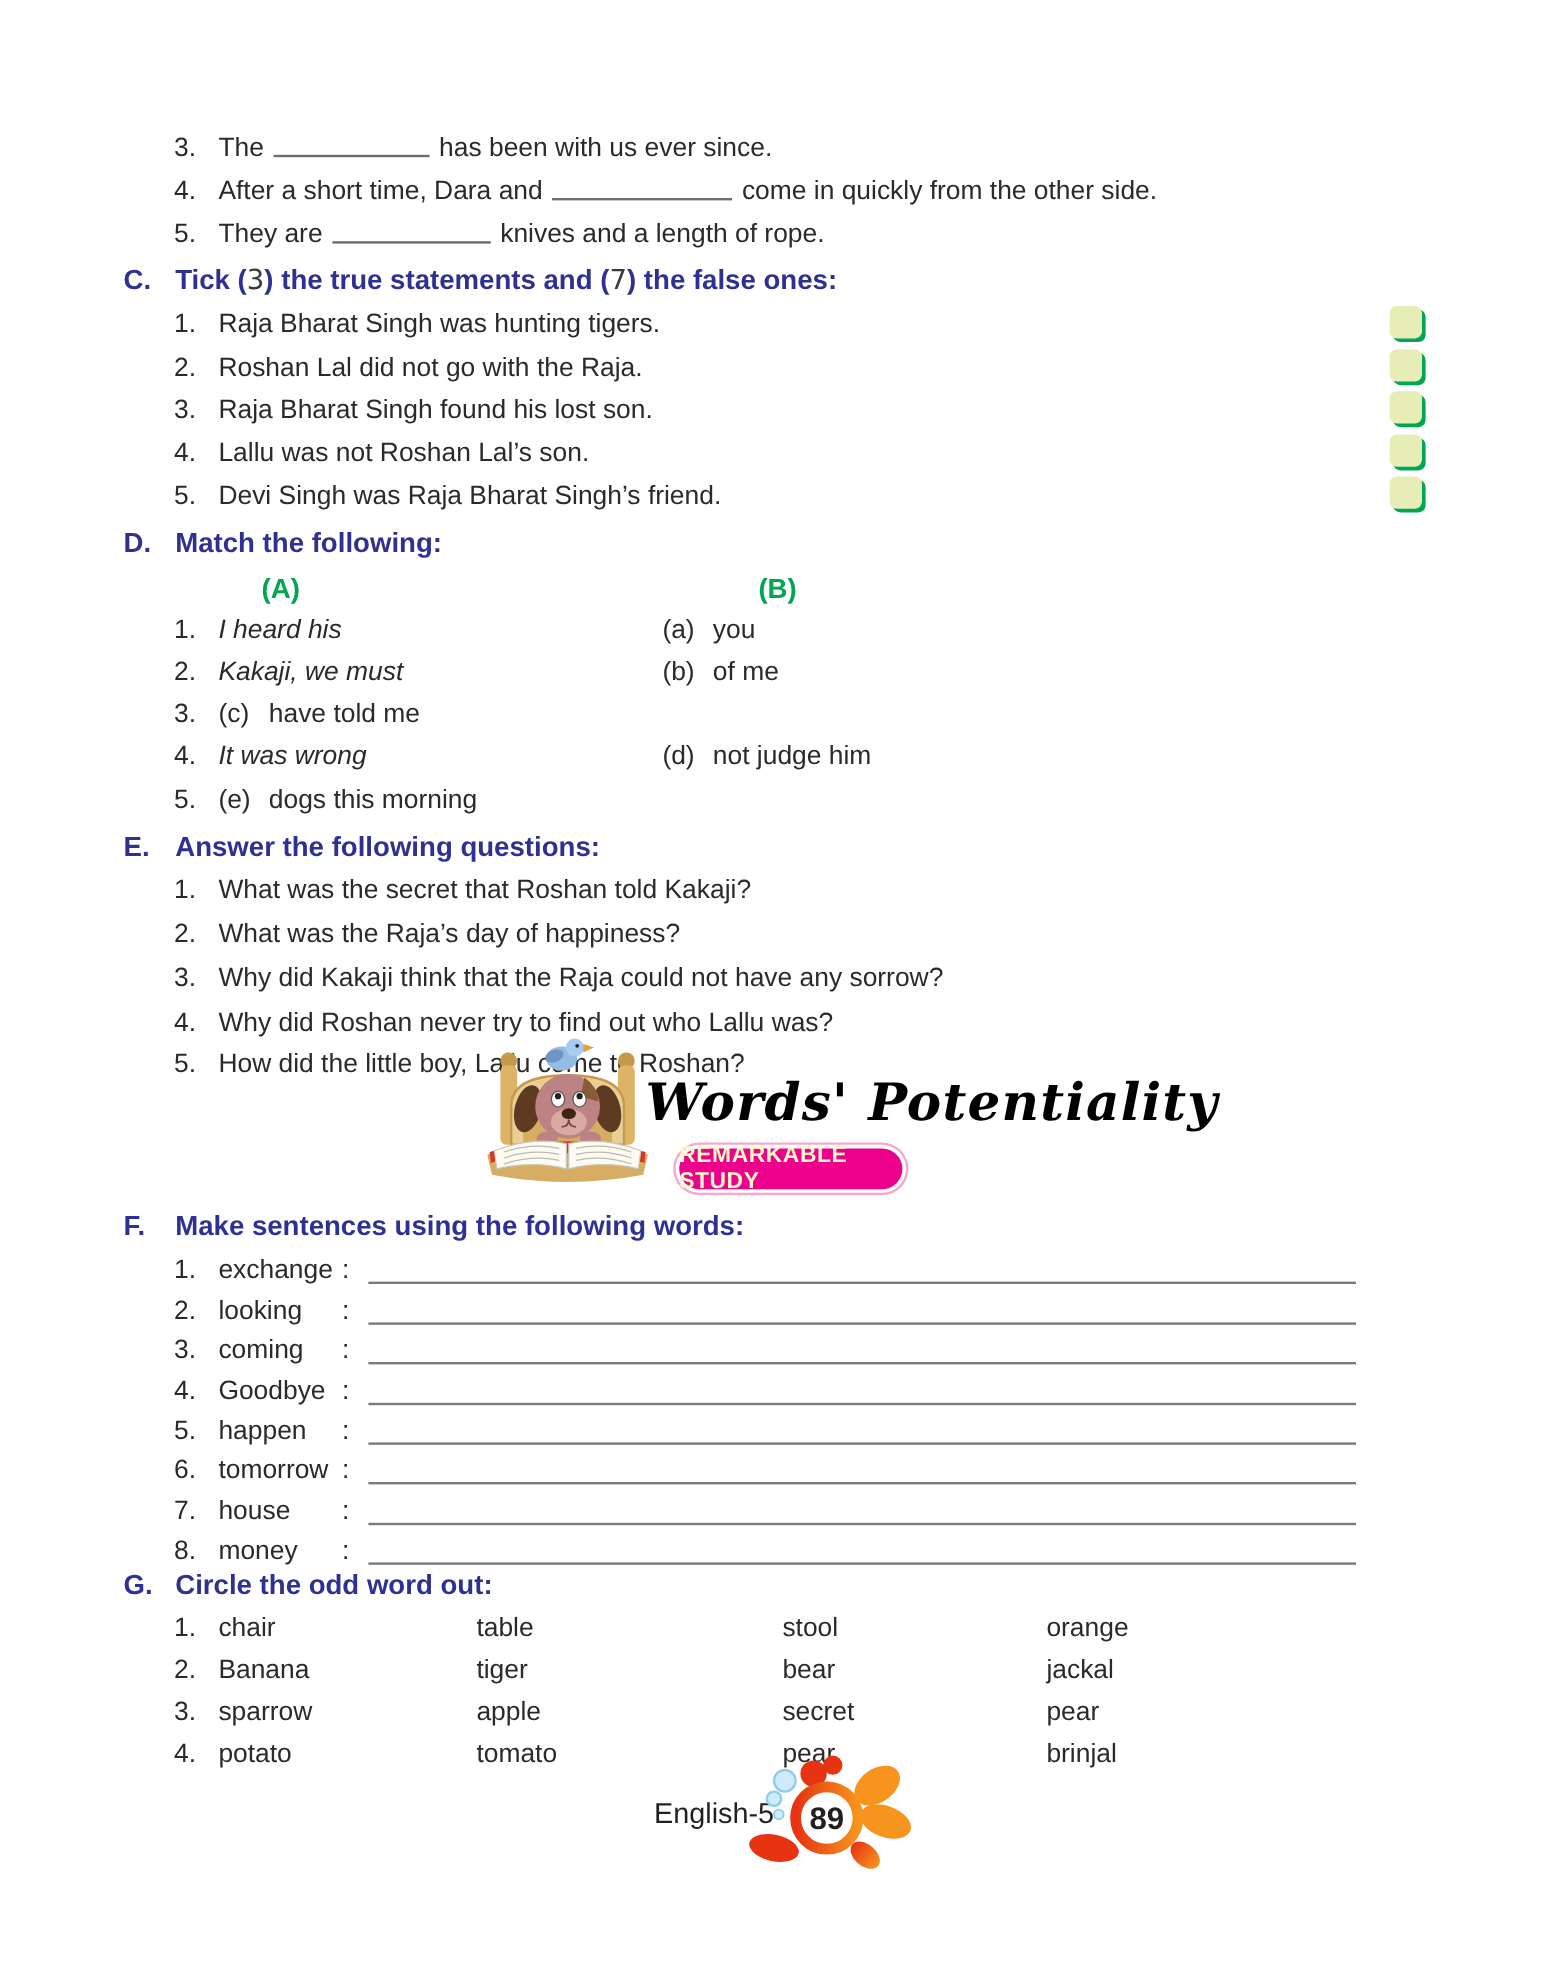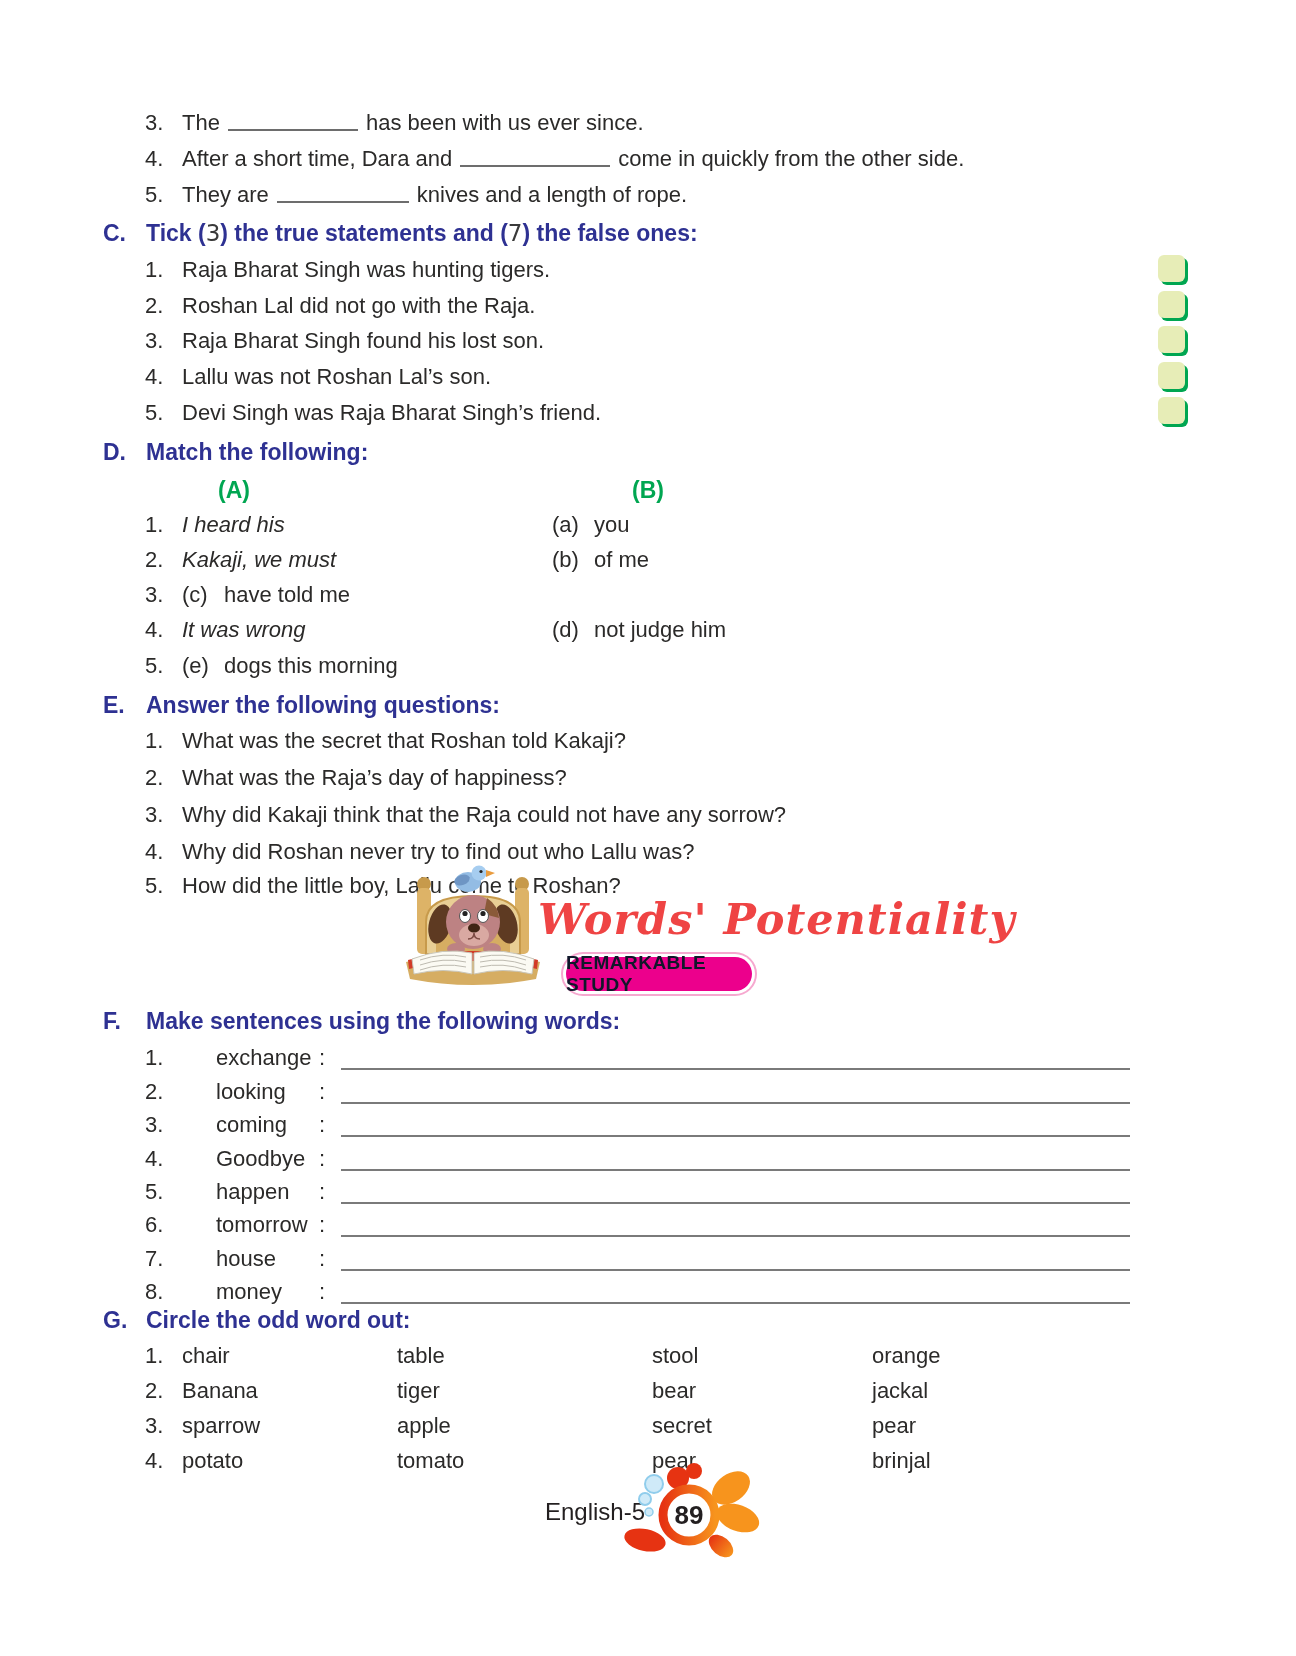--- a/index.html
+++ b/index.html
@@ -14,33 +14,33 @@
   .sym{font-weight:400;color:#3a3a3a;font-family:"DejaVu Sans",sans-serif;}
   .blank{display:inline-block;border-bottom:2px solid #6d6d6d;height:20px;
          margin:0 8px;flex:none;}
   .b130{width:130px;} .b150{width:150px;} .b132{width:132px;}
   .cbox{position:absolute;left:1158px;width:27px;height:27px;background:#e7edb7;
         border-radius:6px;box-shadow:3px 3px 0 #00a651;}
   .colhead{position:absolute;font-size:23px;font-weight:bold;color:#00a651;}
   .d-a{width:370px;flex:none;font-style:italic;}
   .d-bn{width:42px;flex:none;}
   .f-row{width:985px;}
-  .f-word{width:103px;flex:none;margin-left:34px;}
+  .f-word{width:103px;flex:none;}
   .f-colon{width:22px;flex:none;}
   .f-line{flex:1;height:24px;border-bottom:2px solid #7a7a7a;}
   .g-word{flex:none;}
   .g1{width:215px;} .g2{width:255px;} .g3{width:220px;}
   .script-title{position:absolute;left:538px;top:894px;
         font-family:"DejaVu Serif",serif;font-style:italic;font-weight:bold;
-        font-size:43px;color:#ef4444;letter-spacing:1px;white-space:nowrap;}
+        font-size:43px;color:#000000;letter-spacing:1px;white-space:nowrap;}
   .badge{position:absolute;left:566px;top:957px;width:186px;height:34px;
          background:#ec008c;border-radius:17px;
          box-shadow:0 0 0 3px #ffffff,0 0 0 5px #f6a8cf;
          display:flex;align-items:center;justify-content:center;
-         font-size:19px;font-weight:bold;color:#0f172a;letter-spacing:.5px;}
+         font-size:19px;font-weight:bold;color:#fef9c3;letter-spacing:.5px;}
   .mascot{position:absolute;left:398px;top:856px;width:150px;height:135px;}
   .fish{position:absolute;left:618px;top:1458px;width:145px;height:112px;}
   .footer-label{position:absolute;left:545px;top:1498px;font-size:24px;color:#231f20;}
 </style>
 </head>
 <body>
 
 <div class="page">
 
   <div class="line" style="top:109px">

